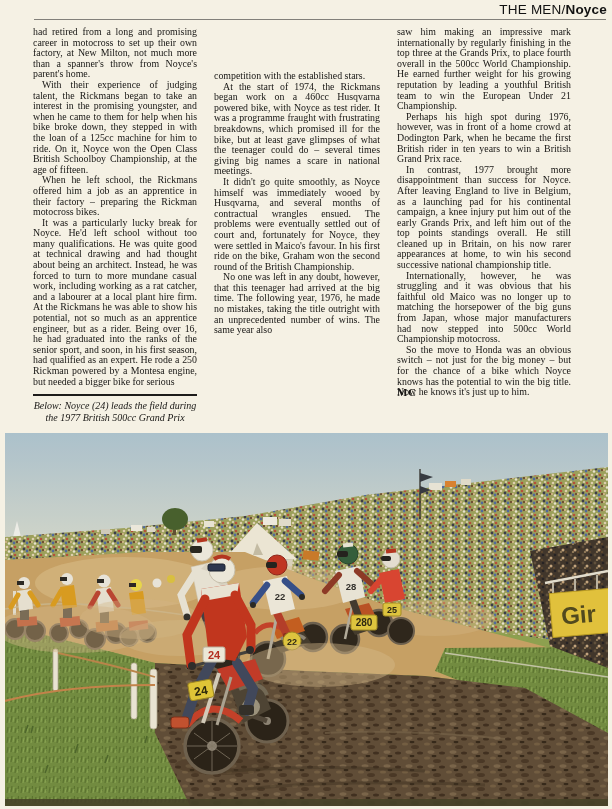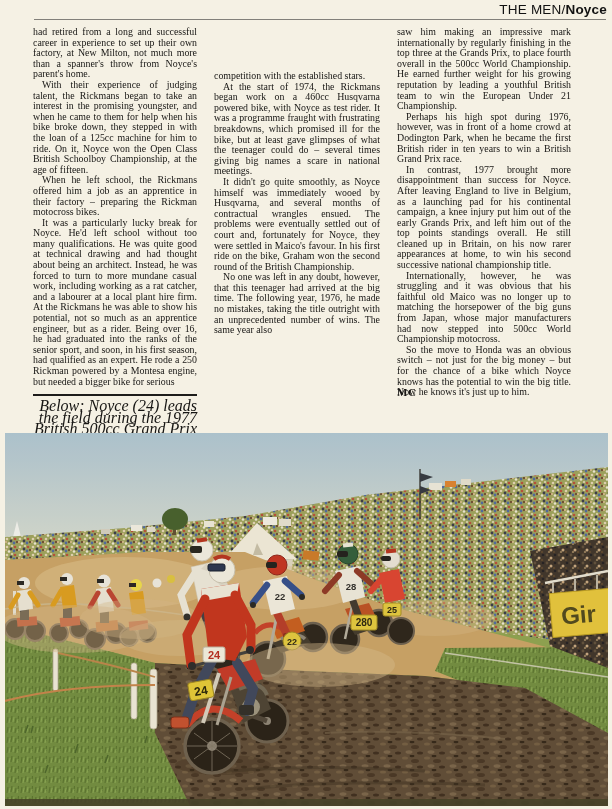--- a/index.html
+++ b/index.html
@@ -31,22 +31,22 @@
   }
   .col p{margin:0;}
   .col p.ind{text-indent:9px;}
   .caption-rule{
     margin-top:7px;
     border-top:2px solid #1d1c1a;
   }
   .caption{
     margin:0;padding-top:4px;
     font-style:italic;
-    font-size:16px;line-height:11.6px;
-    text-align:right;
+    font-size:10px;line-height:11.6px;
+    text-align:center;
   }
   .byline{
     text-align:left;
     font-size:11px;font-weight:bold;letter-spacing:.6px;
     margin-top:-10.6px;
   }
   .photo{
     position:absolute;left:5px;top:433px;width:603px;height:373px;
     background:#c6a066;
   }
@@ -57,21 +57,21 @@
 <body>
 
 <div class="page">
 
   <div class="masthead">
     <span class="section">THE MEN/</span><span class="subject">Noyce</span>
   </div>
   <div class="head-rule"></div>
 
   <div class="col" style="left:33px;width:164px;">
-    <p>had retired from a long and successful career in experience to set up their own factory, at New Milton, not much more than a spanner's throw from Noyce's parent's home.</p>
+    <p>had retired from a long and promising career in motocross to set up their own factory, at New Milton, not much more than a spanner's throw from Noyce's parent's home.</p>
     <p class="ind">With their experience of judging talent, the Rickmans began to take an interest in the promising youngster, and when he came to them for help when his bike broke down, they stepped in with the loan of a 125cc machine for him to ride. On it, Noyce won the Open Class British Schoolboy Championship, at the age of fifteen.</p>
     <p class="ind">When he left school, the Rickmans offered him a job as an apprentice in their factory – preparing the Rickman motocross bikes.</p>
     <p class="ind">It was a particularly lucky break for Noyce. He'd left school without too many qualifications. He was quite good at technical drawing and had thought about being an architect. Instead, he was forced to turn to more mundane casual work, including working as a rat catcher, and a labourer at a local plant hire firm. At the Rickmans he was able to show his potential, not so much as an apprentice engineer, but as a rider. Being over 16, he had graduated into the ranks of the senior sport, and soon, in his first season, had qualified as an expert. He rode a 250 Rickman powered by a Montesa engine, but needed a bigger bike for serious</p>
     <div class="caption-rule"></div>
     <p class="caption">Below: Noyce (24) leads the field during the 1977 British 500cc Grand Prix</p>
   </div>
 
   <div class="col" style="left:214px;width:166px;margin-top:44px;">
     <p>competition with the established stars.</p>
     <p class="ind">At the start of 1974, the Rickmans began work on a 460cc Husqvarna powered bike, with Noyce as test rider. It was a programme fraught with frustrating breakdowns, which promised ill for the bike, but at least gave glimpses of what the teenager could do – several times giving big names a scare in national meetings.</p>

